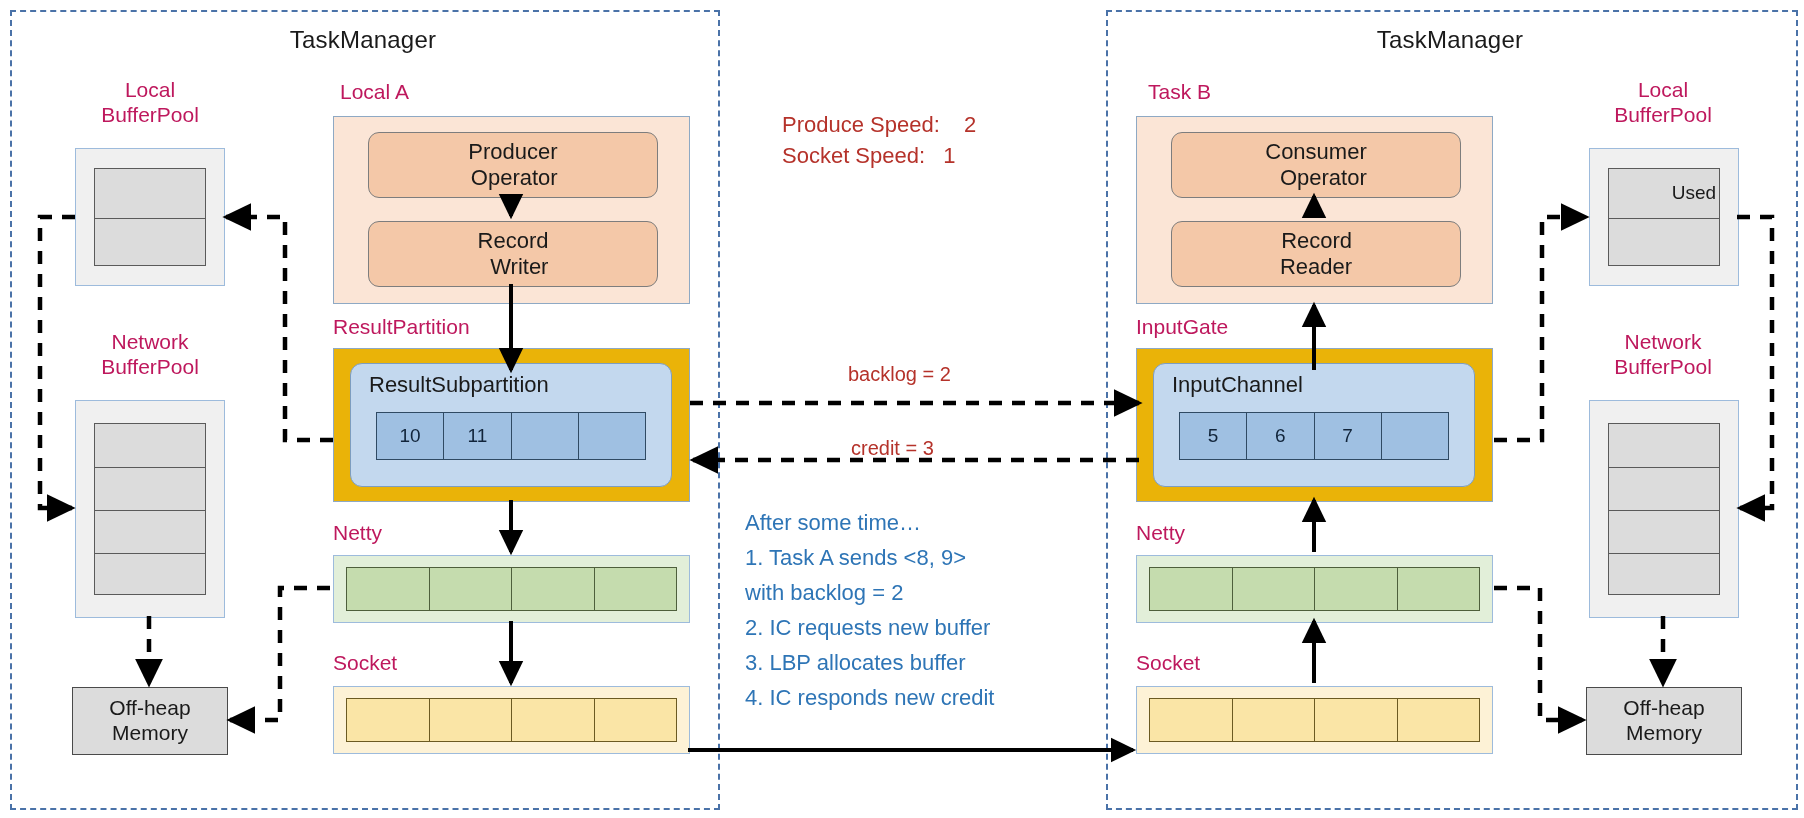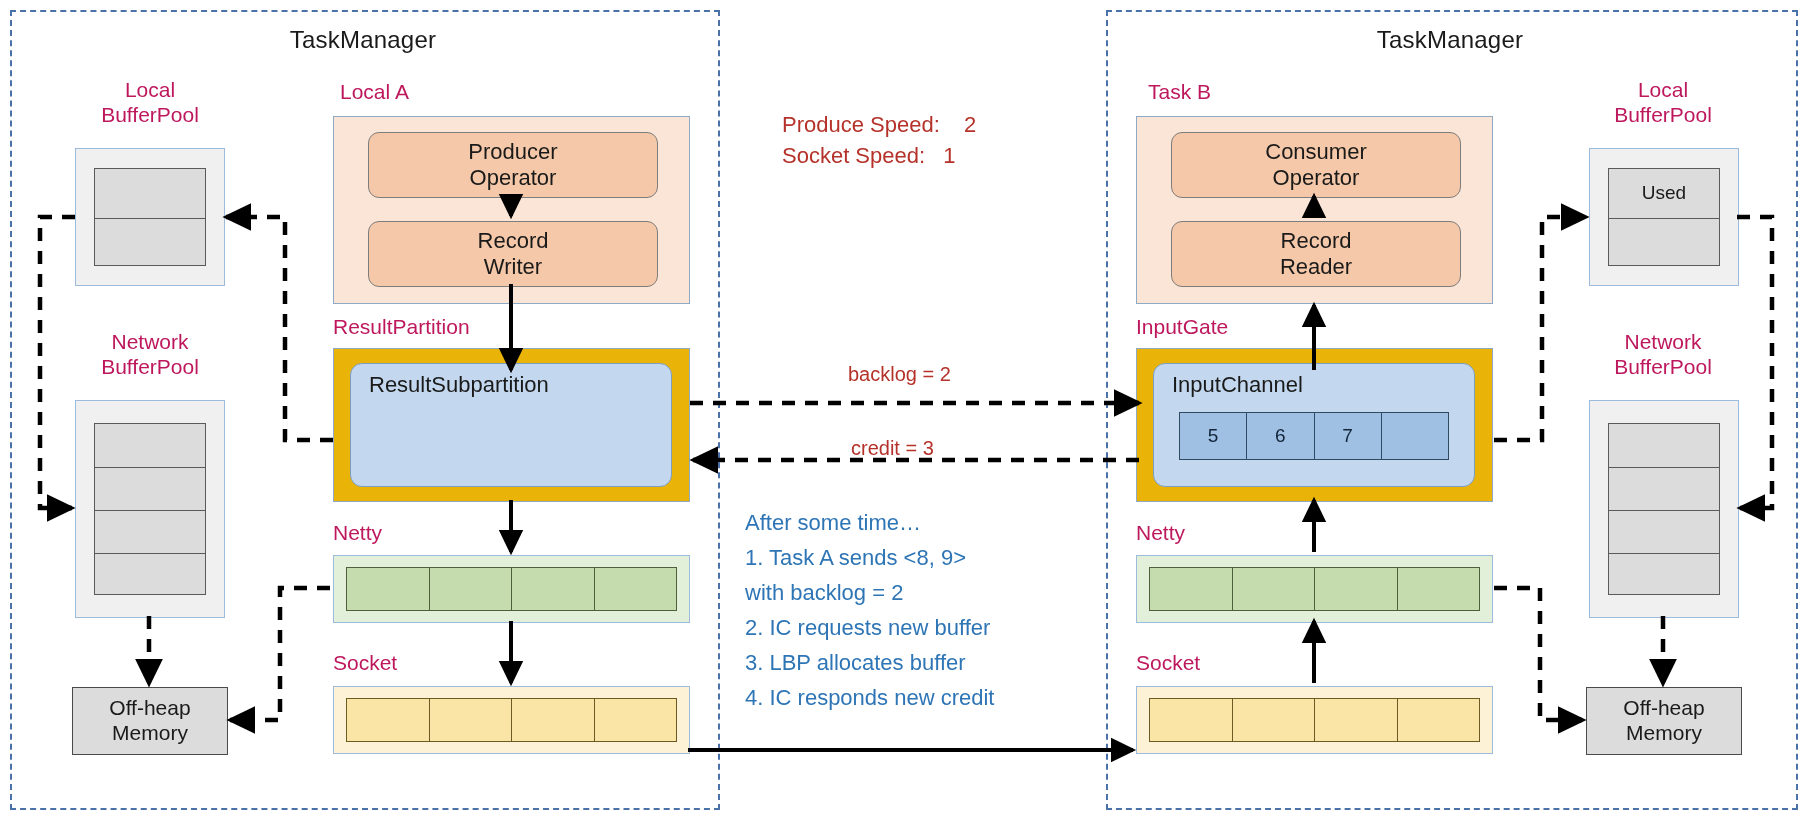--- a/index.html
+++ b/index.html
@@ -9,26 +9,26 @@
   .tm-panel{position:absolute;border:2.5px dashed #4a72a8;background:transparent;}
   .tm-title{position:absolute;width:100%;text-align:center;font-size:24px;color:#1a1a1a;letter-spacing:.2px;}
 
   .cap{position:absolute;font-size:21px;color:#be185d;white-space:nowrap;line-height:1.18;}
   .cap.ctr{text-align:center;}
 
   
   .pool-outer{position:absolute;background:#f0f0f0;border:1.5px solid #9dbbdc;}
   .pool-inner{position:absolute;background:#dcdcdc;border:1.7px solid #5a5a5a;box-sizing:border-box;}
   .pool-inner .cellrow{position:absolute;left:0;right:0;border-top:1.7px solid #5a5a5a;}
-  .pool-used{position:absolute;width:100%;text-align:center;font-size:19px;color:#1a1a1a;}
+  .pool-used{position:absolute;width:100%;text-align:center;font-size:19px;color:#1a1a1a;padding-left:30px;}
 
   
   .task-box{position:absolute;background:#fbe5d6;border:1.5px solid #8ea9c4;}
   .op-box{position:absolute;background:#f4c8a8;border:1.6px solid #7d7d7d;border-radius:11px;
-          display:flex;align-items:center;justify-content:center;text-align:center;
+          display:flex;align-items:center;justify-content:center;text-align:right;
           font-size:22px;color:#1a1a1a;line-height:1.16;}
 
   
   .part-outer{position:absolute;background:#eab308;border:1.5px solid #8ea9c4;}
   .sub-box{position:absolute;background:#c3d8ee;border:1.6px solid #7d9dbf;border-radius:12px;}
   .sub-label{position:absolute;font-size:22px;color:#1a1a1a;}
   .buf-strip{position:absolute;display:flex;border:1.7px solid #2f4a63;box-sizing:border-box;}
   .buf-cell{flex:1;border-right:1.7px solid #2f4a63;background:#9fc0e2;
             display:flex;align-items:center;justify-content:center;font-size:19px;color:#11243a;}
   .buf-cell:last-child{border-right:none;}
@@ -105,20 +105,26 @@
         <span>Record</span><br>
         <span>Writer</span>
       </div>
     </div>
   </div>
 
   <div class="cap" style="left:333px;top:315px;">ResultPartition</div>
   <div class="part-outer" style="left:333px;top:348px;width:355px;height:152px;">
     <div class="sub-box" style="left:16px;top:14px;width:320px;height:122px;">
       <div class="sub-label" style="left:18px;top:8px;">ResultSubpartition</div>
+      <div class="buf-strip" style="left:25px;top:48px;width:270px;height:48px;">
+        <div class="buf-cell">10</div>
+        <div class="buf-cell">11</div>
+        <div class="buf-cell"></div>
+        <div class="buf-cell"></div>
+      </div>
     </div>
   </div>
 
   <div class="cap" style="left:333px;top:521px;">Netty</div>
   <div class="netty-outer" style="left:333px;top:555px;width:355px;height:66px;">
     <div class="netty-strip" style="left:12px;top:11px;width:331px;height:44px;">
       <div class="netty-cell"></div>
       <div class="netty-cell"></div>
       <div class="netty-cell"></div>
       <div class="netty-cell"></div>

